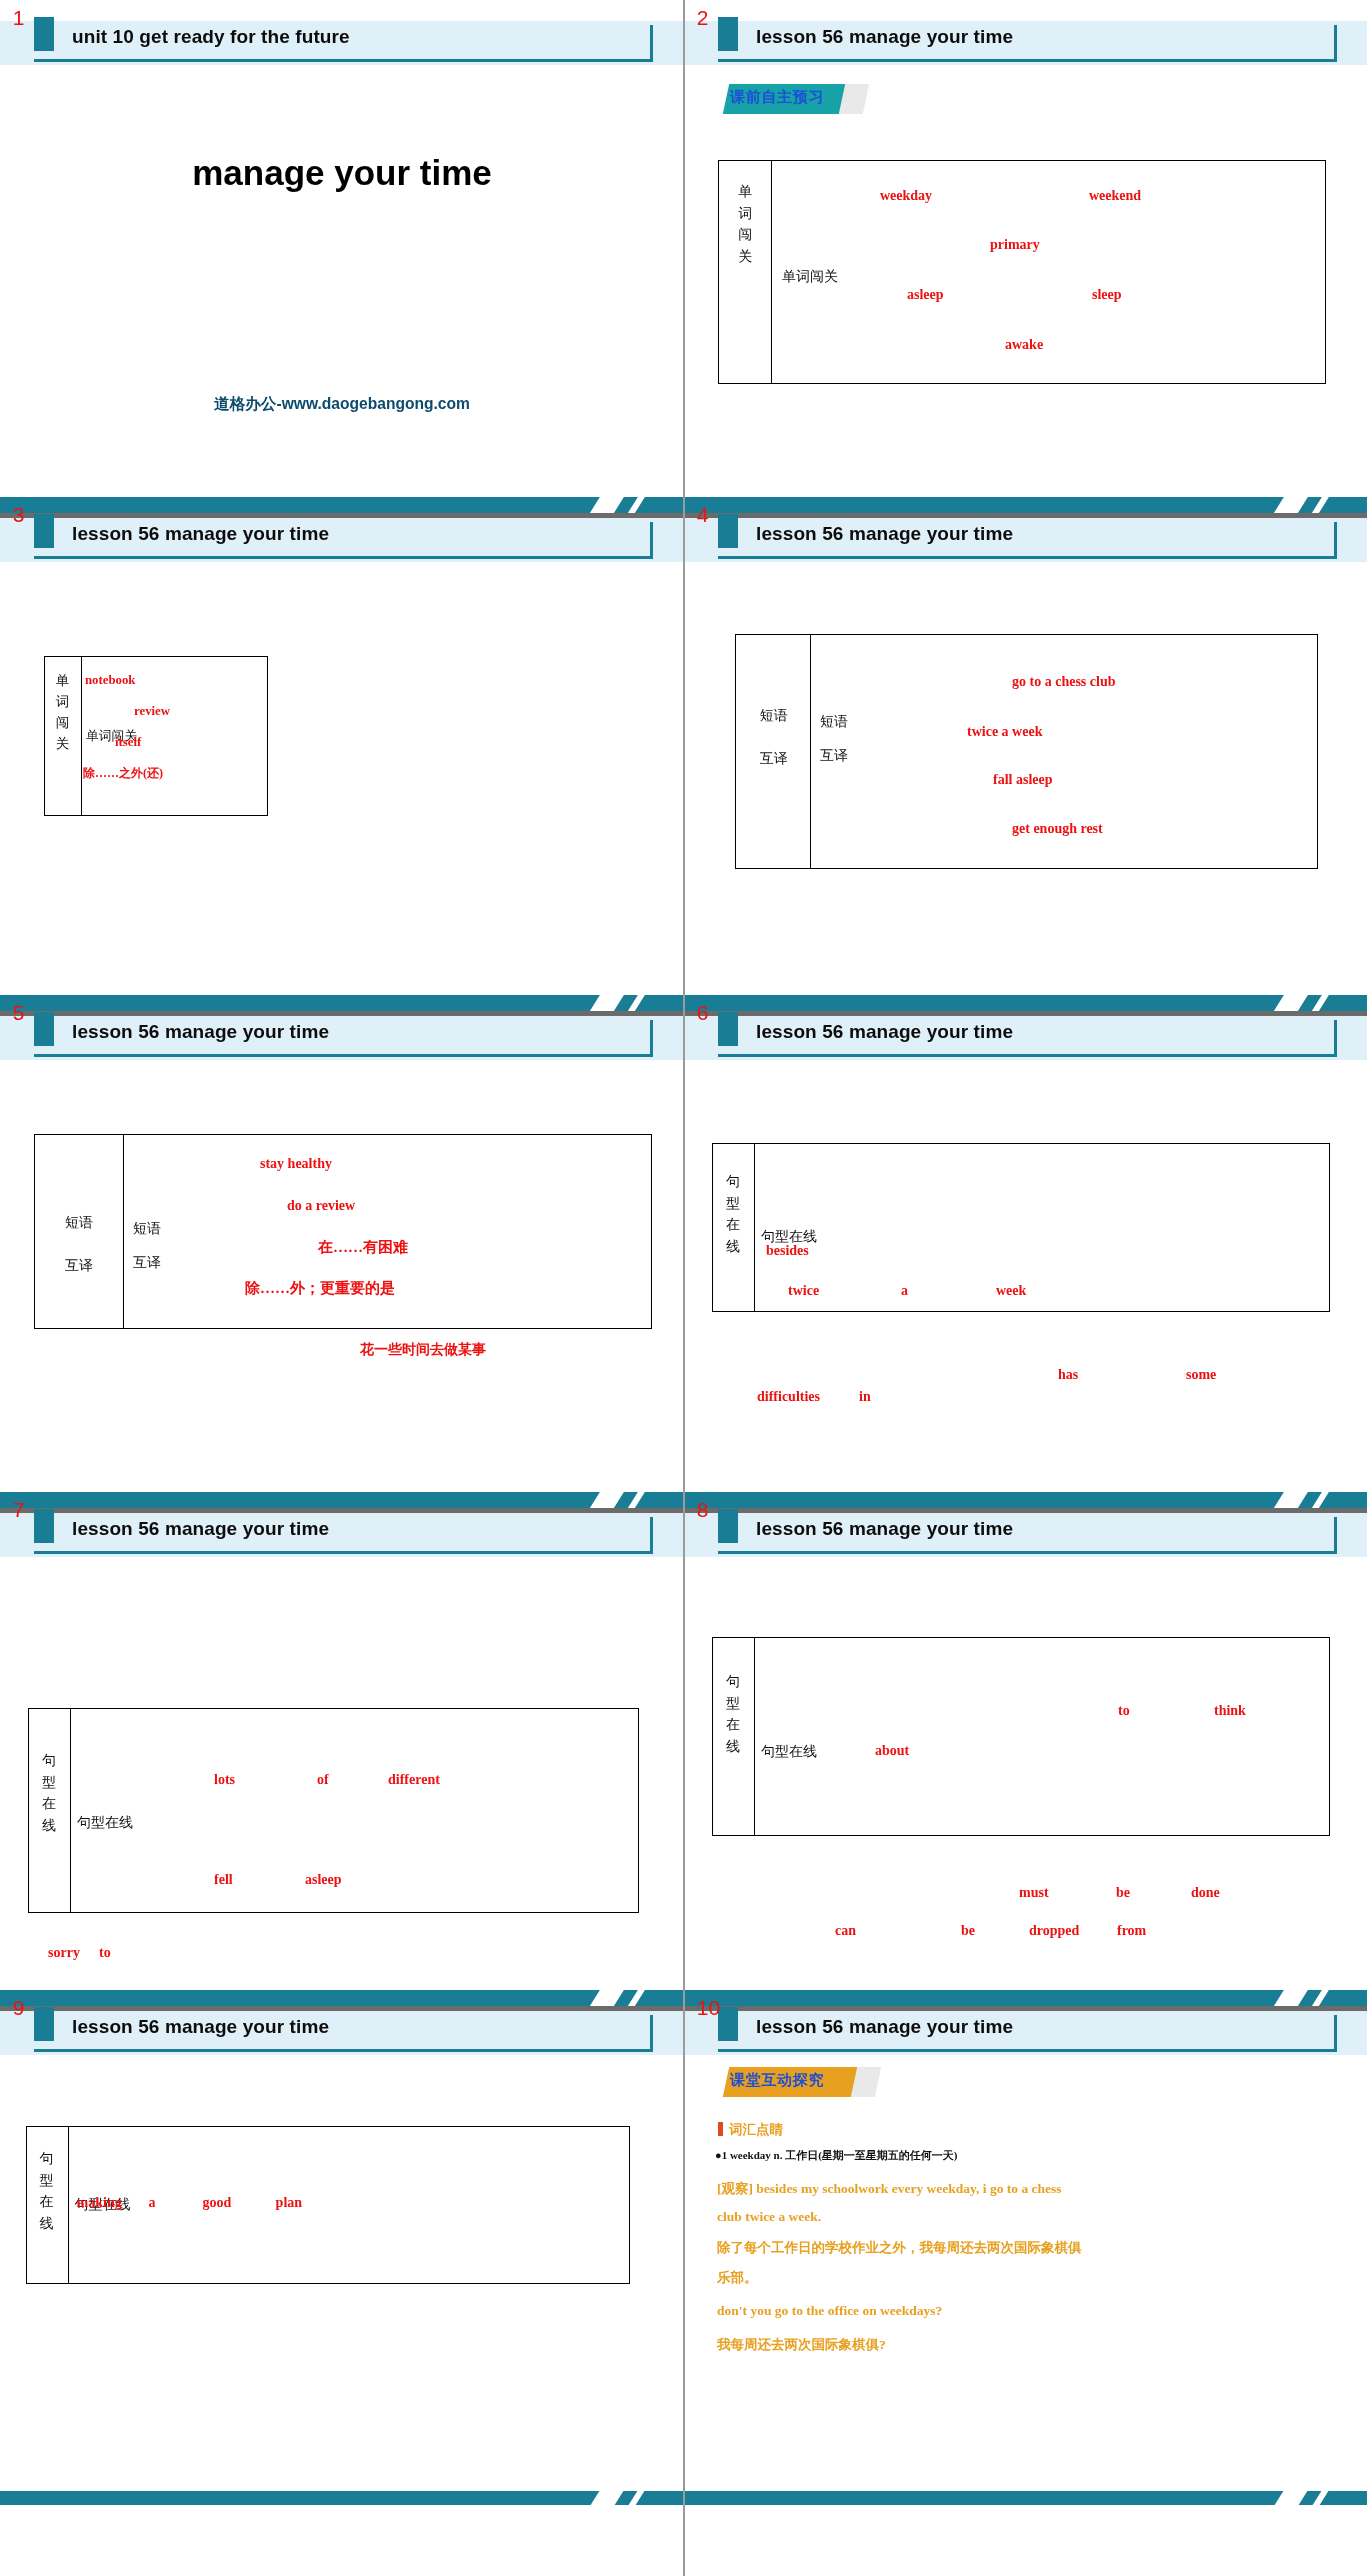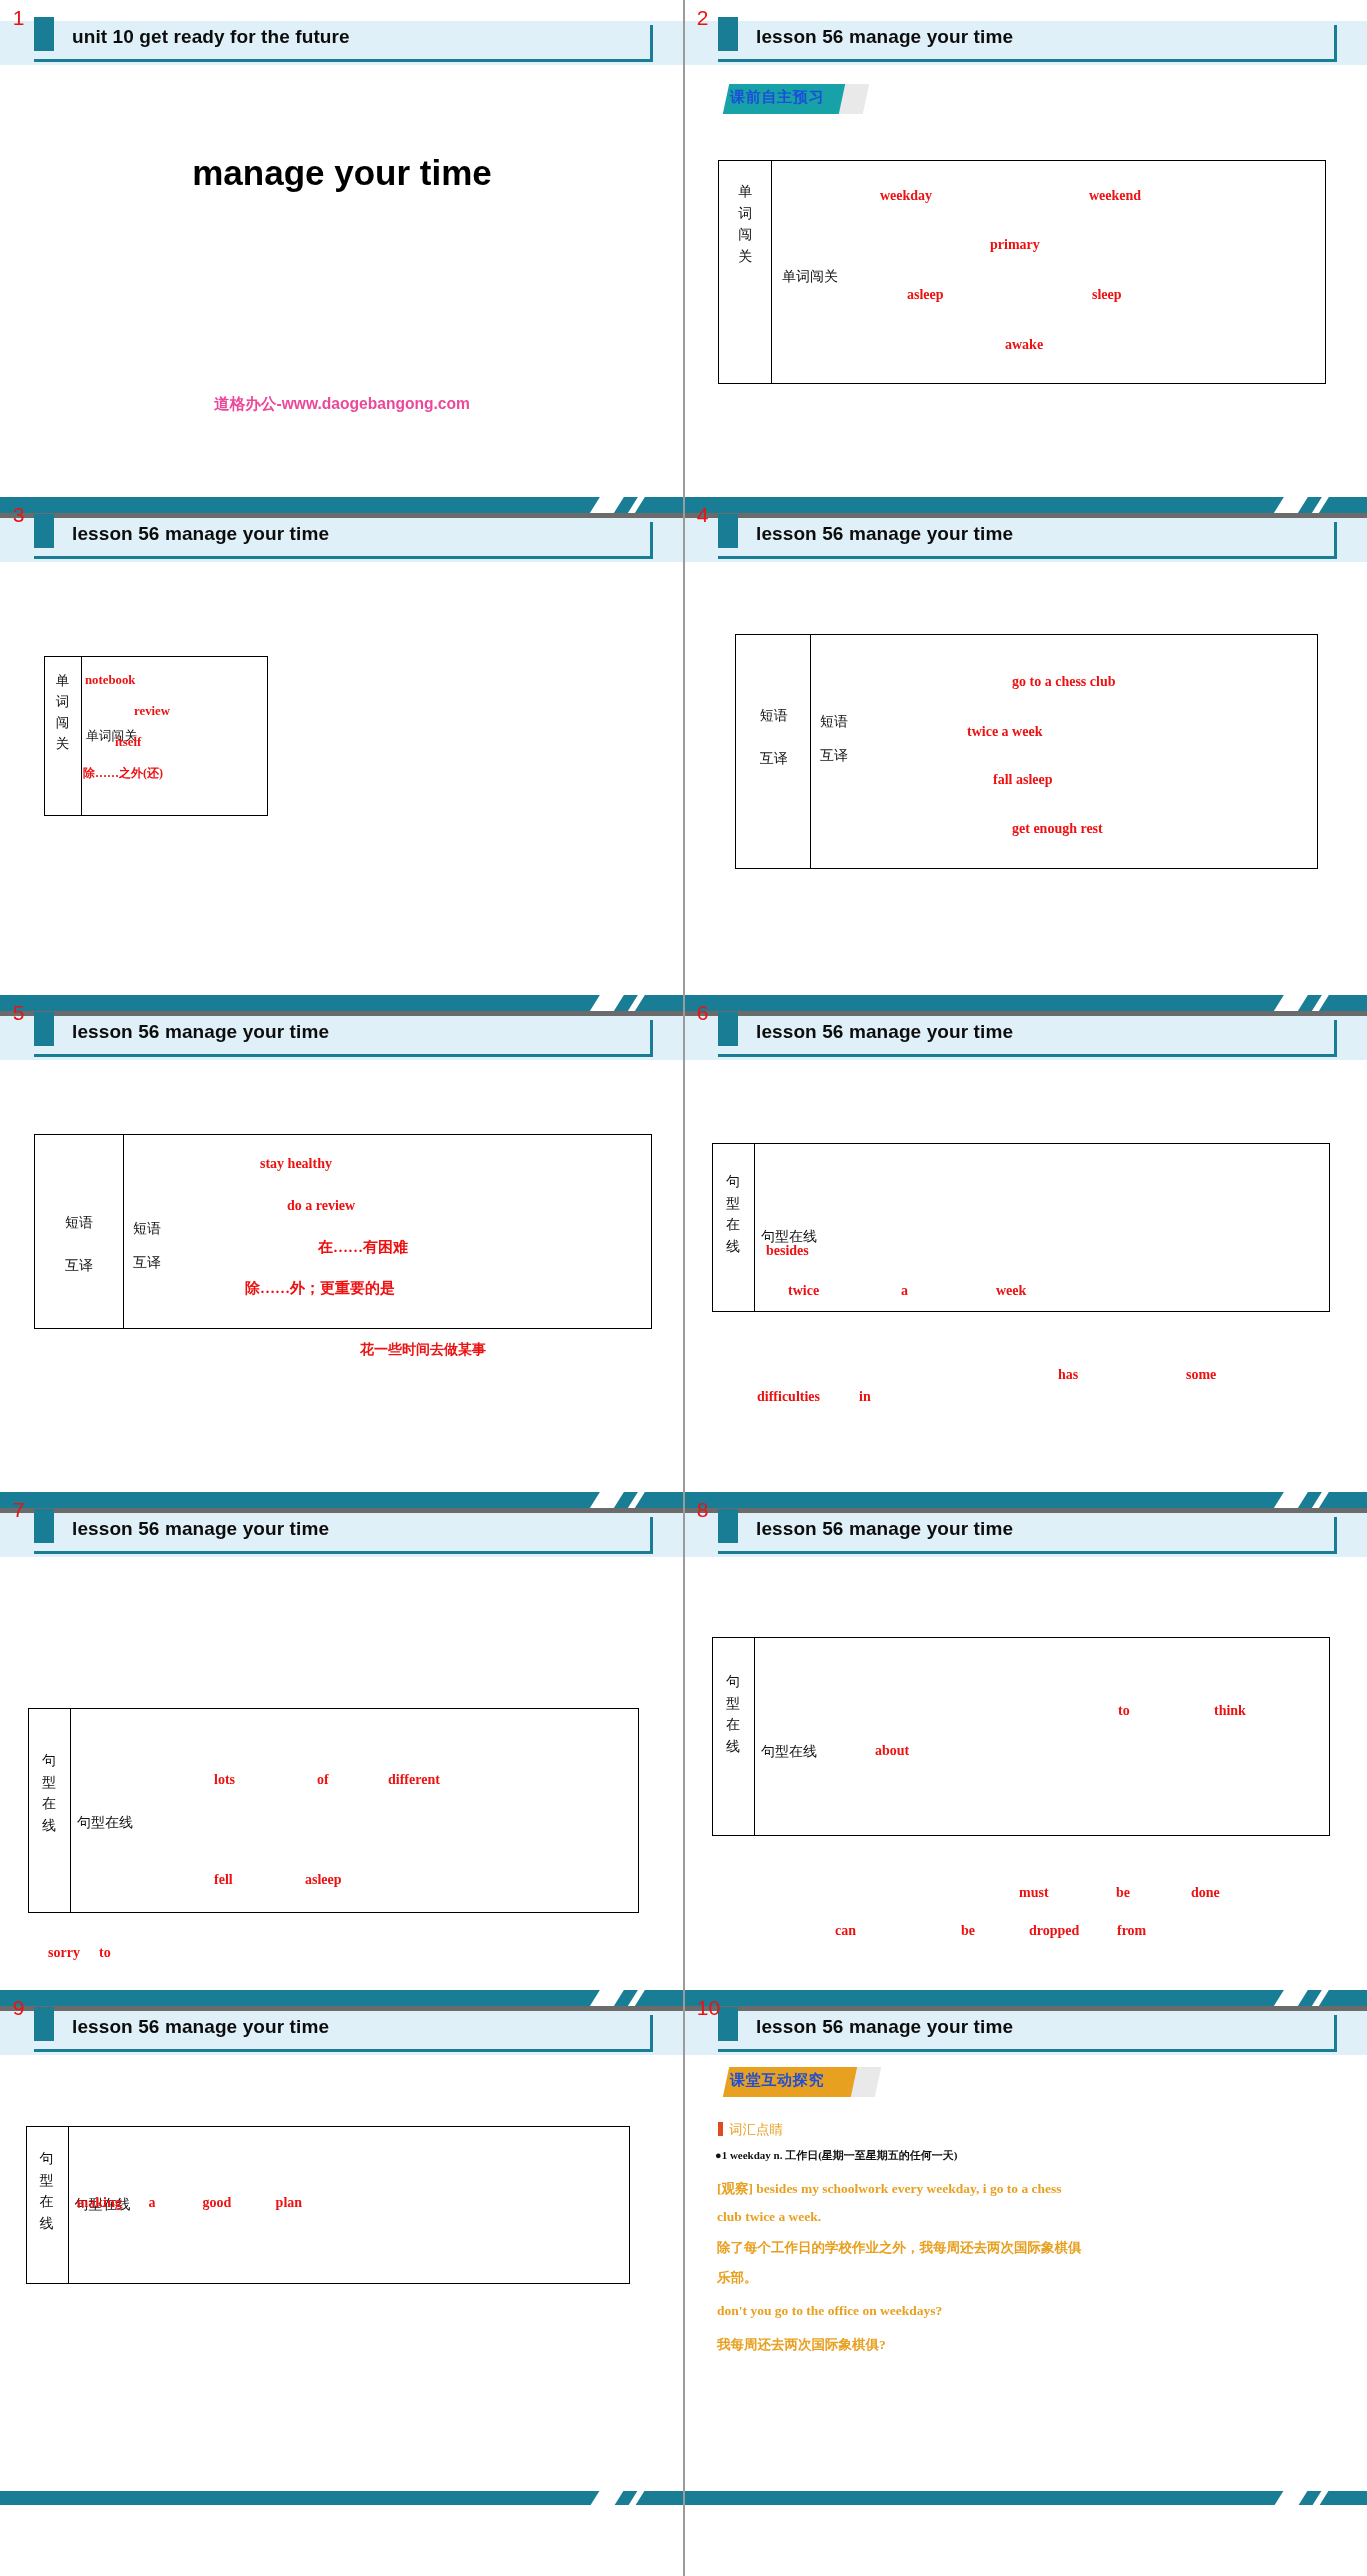--- a/index.html
+++ b/index.html
@@ -26,21 +26,21 @@
   .hdr-tab{position:absolute;left:34px;top:17px;width:20px;height:34px;background:#1a7d96;}
   .slideno{position:absolute;left:12.8px;top:7px;font-size:21px;color:#ee1111;
       font-family:"Liberation Sans",sans-serif;font-weight:400;line-height:1;}
   .hdr-title{position:absolute;left:72px;top:25.6px;font-size:19px;font-weight:bold;color:#0d0d0d;
       font-family:"Liberation Sans",sans-serif;letter-spacing:0.1px;white-space:nowrap;}
 
   
   .bigtitle{position:absolute;left:0;top:153px;width:684px;text-align:center;
      font-size:35px;font-weight:bold;color:#000;font-family:"Liberation Sans",sans-serif;}
   .sitemark{position:absolute;left:0;top:394px;width:684px;text-align:center;
-     font-size:15.6px;font-weight:bold;color:#ec4899;font-family:"Liberation Sans",sans-serif;}
+     font-size:15.6px;font-weight:bold;color:#0c4a6e;font-family:"Liberation Sans",sans-serif;}
 
   
   .chip{position:absolute;display:inline-block;height:30px;}
   .chip .chip-bg{position:absolute;left:0;top:0;height:30px;background:#17a2a8;
       transform:skewX(-12deg);}
   .chip .chip-bg.orange{background:#e8a020;}
   .chip .chip-tail{position:absolute;top:0;height:30px;width:24px;background:#e9e9e9;
       transform:skewX(-12deg);}
   .chip .chip-txt{position:absolute;left:10px;top:4.3px;color:#1d4ed8;font-size:15px;font-weight:bold;
       font-family:"Liberation Sans",sans-serif;white-space:nowrap;letter-spacing:0.7px;}
@@ -54,21 +54,21 @@
       white-space:nowrap;}
   .redw{position:absolute;color:#ee1111;font-weight:bold;font-family:"Liberation Serif",serif;
       font-size:14px;white-space:nowrap;}
   .redw.cn{font-size:15px;}
 
   
   .freered{position:absolute;color:#ee1111;font-weight:bold;font-family:"Liberation Serif",serif;
       font-size:14px;white-space:nowrap;}
 
   
-  .s10-h{position:absolute;font-family:"Liberation Serif",serif;font-weight:normal;font-size:13.5px;color:#e8a020;white-space:nowrap;}
+  .s10-h{position:absolute;font-family:"Liberation Serif",serif;font-weight:bold;font-size:13.5px;color:#e8a020;white-space:nowrap;}
   .s10-bar{position:absolute;width:5px;height:14px;background:#e04a22;}
   .s10-bullet{position:absolute;font-family:"Liberation Serif",serif;font-weight:bold;font-size:11px;color:#111;white-space:nowrap;}
   .s10-line{position:absolute;font-family:"Liberation Serif",serif;font-weight:bold;font-size:13.5px;color:#e8a020;white-space:nowrap;}
 
   
   .botribbon{position:absolute;left:0;bottom:0;width:684px;height:14px;background:#1a7d96;}
   .botribbon .slash{position:absolute;right:65px;top:0;width:24px;height:14px;background:#ffffff;transform:skewX(-32deg);}
   .botribbon .slash2{position:absolute;right:44px;top:0;width:7px;height:14px;background:#ffffff;transform:skewX(-32deg);}
 
   .vsep{position:absolute;top:0;width:2.1px;height:2576px;background:#9b9b9b;left:683px;}

